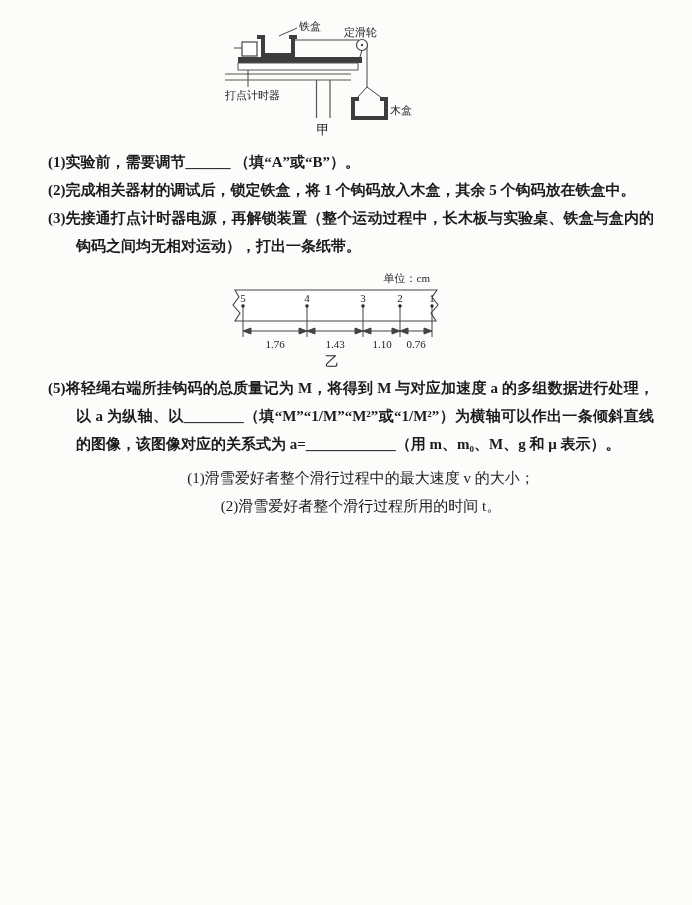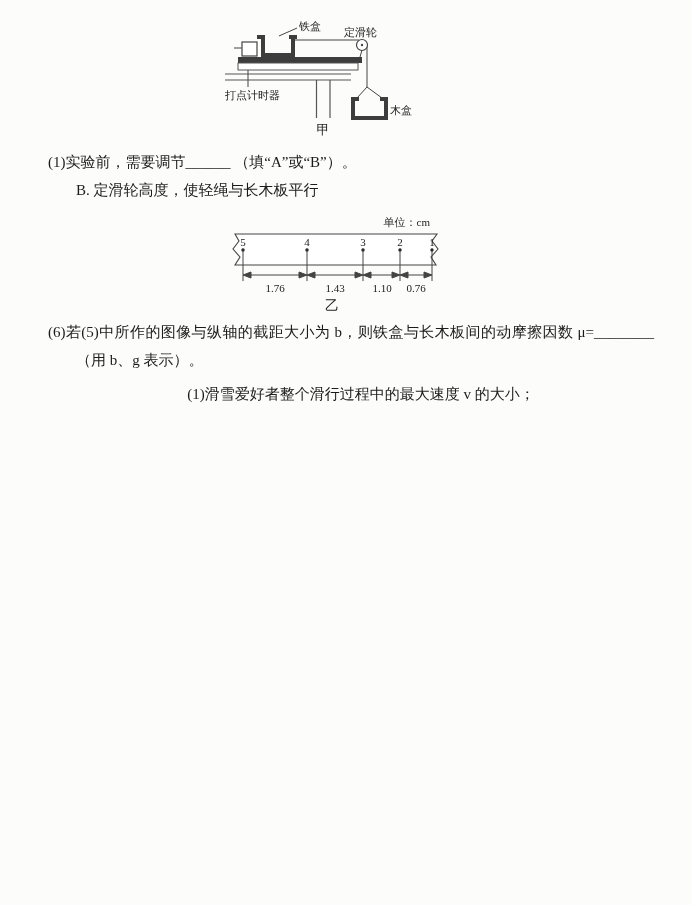--- a/index.html
+++ b/index.html
@@ -8,21 +8,21 @@
     background:#fcfcfb;color:#1b1b1b;
     font-family:"Liberation Serif","DejaVu Serif",serif;
     font-size:15px;
     overflow:hidden;
   }
   .page{position:relative;width:632px;height:905px;padding-top:14px;box-sizing:border-box;border-radius:31px;}
   .fig-jia-wrap{width:230px;margin:0 auto;transform:translateX(10px);}
   .fig-yi-wrap{width:252px;margin:6px auto 4px;transform:translateX(12px);text-align:right;}
   svg{display:block;}
   svg text{font-family:"Liberation Serif","DejaVu Serif",serif;fill:#222;}
-  .items{margin:10px 0 0 48px;width:606px;}
+  .items{margin:10px 0 0 48px;width:606px;font-weight:bold;}
   .q{line-height:28px;text-align:justify;padding-left:28px;text-indent:-28px;}
   .opt{margin-left:28px;line-height:28px;}
   .q13{margin:6px 0 0 25px;width:648px;}
   .q13 .stem{padding-left:24px;text-indent:-24px;line-height:28px;text-align:justify;}
   .q13 .part{margin-left:24px;line-height:28px;text-align:center;}
   .num{display:inline;}
 </style>
 </head>
 <body>
 
@@ -80,21 +80,22 @@
       <text x="88" y="16" font-size="11">铁盒</text>
       <text x="133" y="22" font-size="11">定滑轮</text>
       <text x="14" y="85" font-size="11">打点计时器</text>
       <text x="179" y="100" font-size="11">木盒</text>
       <text x="112" y="120" font-size="13" text-anchor="middle">甲</text>
     </svg>
   </div>
 
   <div class="items">
     <div class="q"><span class="num">(1)</span><span>实验前，需要调节______ （填“A”或“B”）。</span></div>
-    <div class="opt">B. 定滑轮高度，使轻绳与长木板平行</div>
+    <div class="q"><span class="num">(2)</span><span>完成相关器材的调试后，锁定铁盒，将 1 个钩码放入木盒，其余 5 个钩码放在铁盒中。</span></div>
+    <div class="q"><span class="num">(3)</span><span>先接通打点计时器电源，再解锁装置（整个运动过程中，长木板与实验桌、铁盒与盒内的钩码之间均无相对运动），打出一条纸带。</span></div>
   </div>
 
   <div class="fig-yi-wrap">
     <svg viewBox="0 0 252 104" width="252" height="104">
       <text x="228" y="16" font-size="11" text-anchor="end">单位：cm</text>
 
       <path d="M 33 24 L 235 24 L 230 31 L 236 39 L 229 47 L 234 55 L 33 55 L 38 47 L 31 39 L 37 31 Z" fill="#ffffff" stroke="#444" stroke-width="1.1"></path>
 
       <g fill="#222">
         <circle cx="41" cy="40" r="1.7"></circle>
@@ -135,20 +136,21 @@
 
       <text x="73" y="82" font-size="11" text-anchor="middle">1.76</text>
       <text x="133" y="82" font-size="11" text-anchor="middle">1.43</text>
       <text x="180" y="82" font-size="11" text-anchor="middle">1.10</text>
       <text x="214" y="82" font-size="11" text-anchor="middle">0.76</text>
       <text x="130" y="100" font-size="14" text-anchor="middle">乙</text>
     </svg>
   </div>
 
   <div class="items" style="margin-top:4px;">
-    <div class="q"><span class="num">(6)</span><span>若(5)中所作的图像与纵轴的截距大小为 b，则铁盒与长木板间的动摩擦因数 μ=________（用 b、g 表示）。</span></div>
+    <div class="q"><span class="num">(5)</span><span>将轻绳右端所挂钩码的总质量记为 M，将得到 M 与对应加速度 a 的多组数据进行处理，以 a 为纵轴、以________（填“M”“1/M”“M²”或“1/M²”）为横轴可以作出一条倾斜直线的图像，该图像对应的关系式为 a=____________（用 m、m₀、M、g 和 μ 表示）。</span></div>
   </div>
 
   <div class="q13">
     <div class="part">(1)滑雪爱好者整个滑行过程中的最大速度 v 的大小；</div>
+    <div class="part">(2)滑雪爱好者整个滑行过程所用的时间 t。</div>
   </div>
 
 </div>
 
 </body></html>

